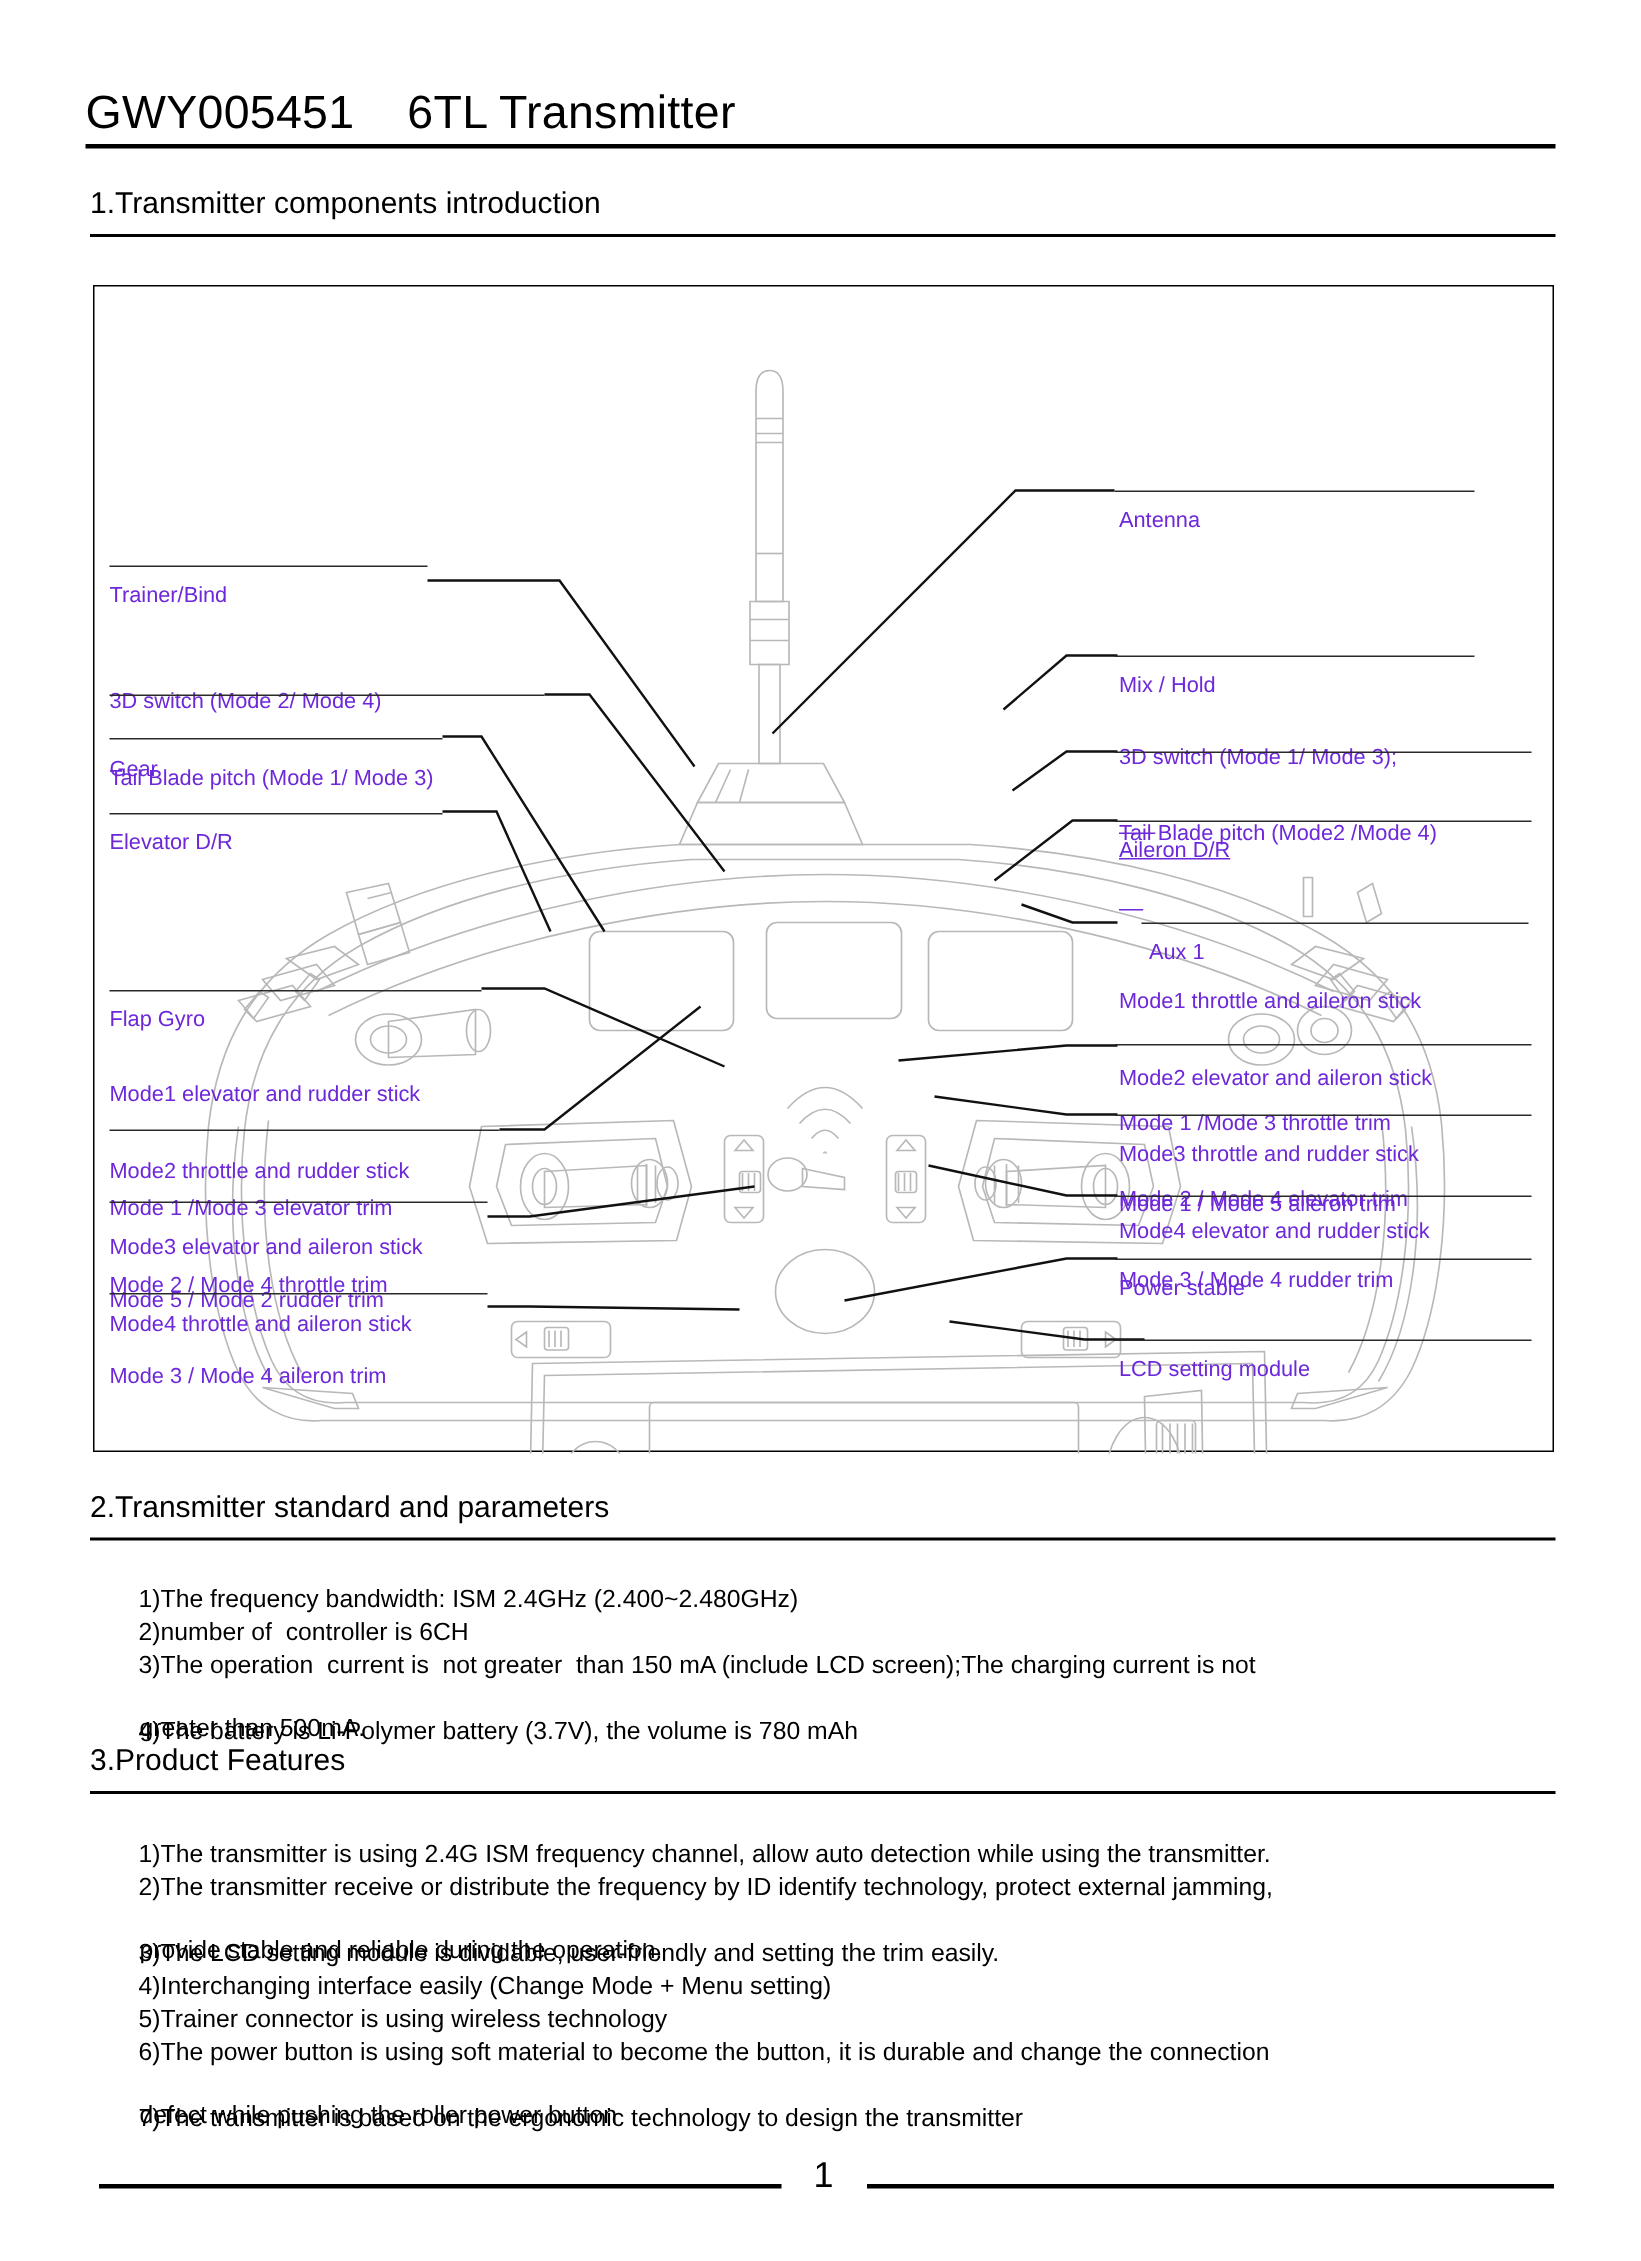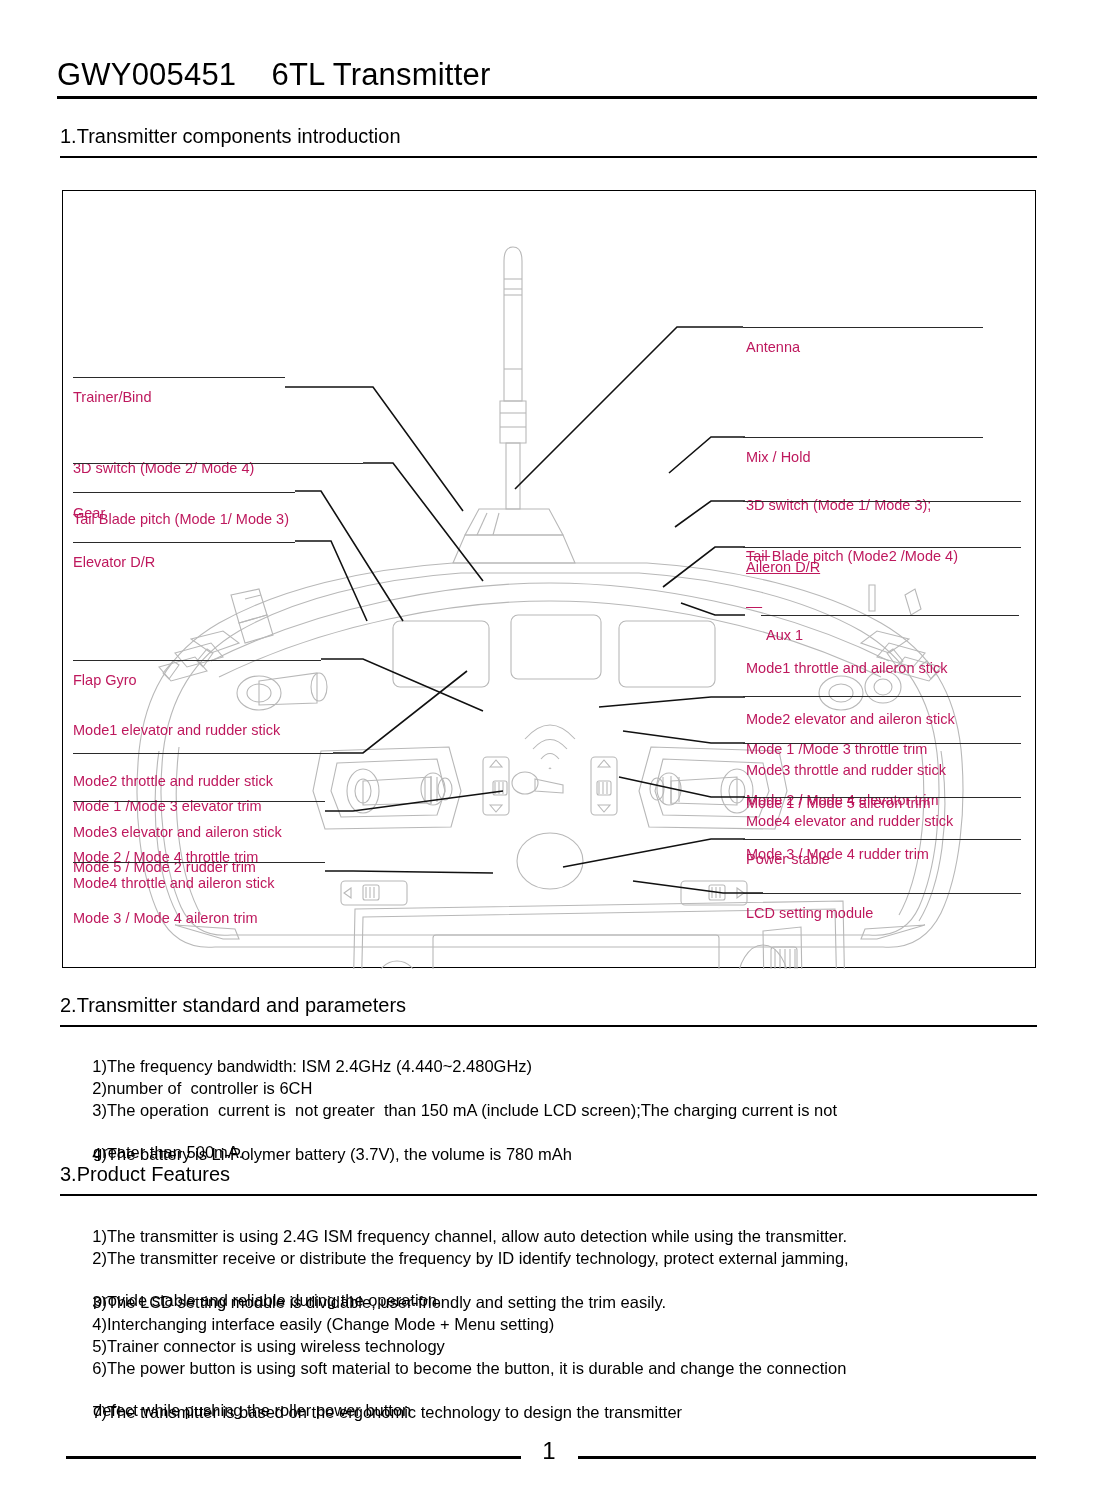--- a/index.html
+++ b/index.html
@@ -72,21 +72,21 @@
     width: 974px;
     height: 778px;
   }
 
   
   .callout {
     position: absolute;
     font-size: 14.5px;
     line-height: 17px;
     white-space: pre;
-    color: #be185d;
+    color: #6d28d9;
   }
   .callout .ln { display: block; }
   .callout.left  { text-align: left; }
   .callout.right { text-align: left; }
 
   .callout-rule {
     position: absolute;
     height: 1.3px;
     background: #2a2a2a;
   }
@@ -410,21 +410,21 @@
       <span class="ln">LCD setting module</span>
     </div>
     <div class="callout-rule" style="left:680px; top:702px; width:278px;"></div>
 
   </div>
 
   <div class="sec-head" style="left:60px; top:994px;">2.Transmitter standard and parameters</div>
   <div class="sec-rule" style="left:60px; top:1025px; width:977px;"></div>
 
   <div class="list-item" style="left:74px; top:1035px;">
-    <span>1)</span><span>The frequency bandwidth: ISM 2.4GHz (4.440~2.480GHz)</span>
+    <span>1)</span><span>The frequency bandwidth: ISM 2.4GHz (2.400~2.480GHz)</span>
   </div>
   <div class="list-item" style="left:74px; top:1057px;">
     <span>2)</span><span>number of  controller is 6CH</span>
   </div>
   <div class="list-item" style="left:74px; top:1079px;">
     <span>3)</span><span>The operation  current is  not greater  than 150 mA (include LCD screen);The charging current is not</span>
     <span class="cont">greater than 500mA.</span>
   </div>
   <div class="list-item" style="left:74px; top:1123px;">
     <span>4)</span><span>The battery is Li-Polymer battery (3.7V), the volume is 780 mAh</span>

